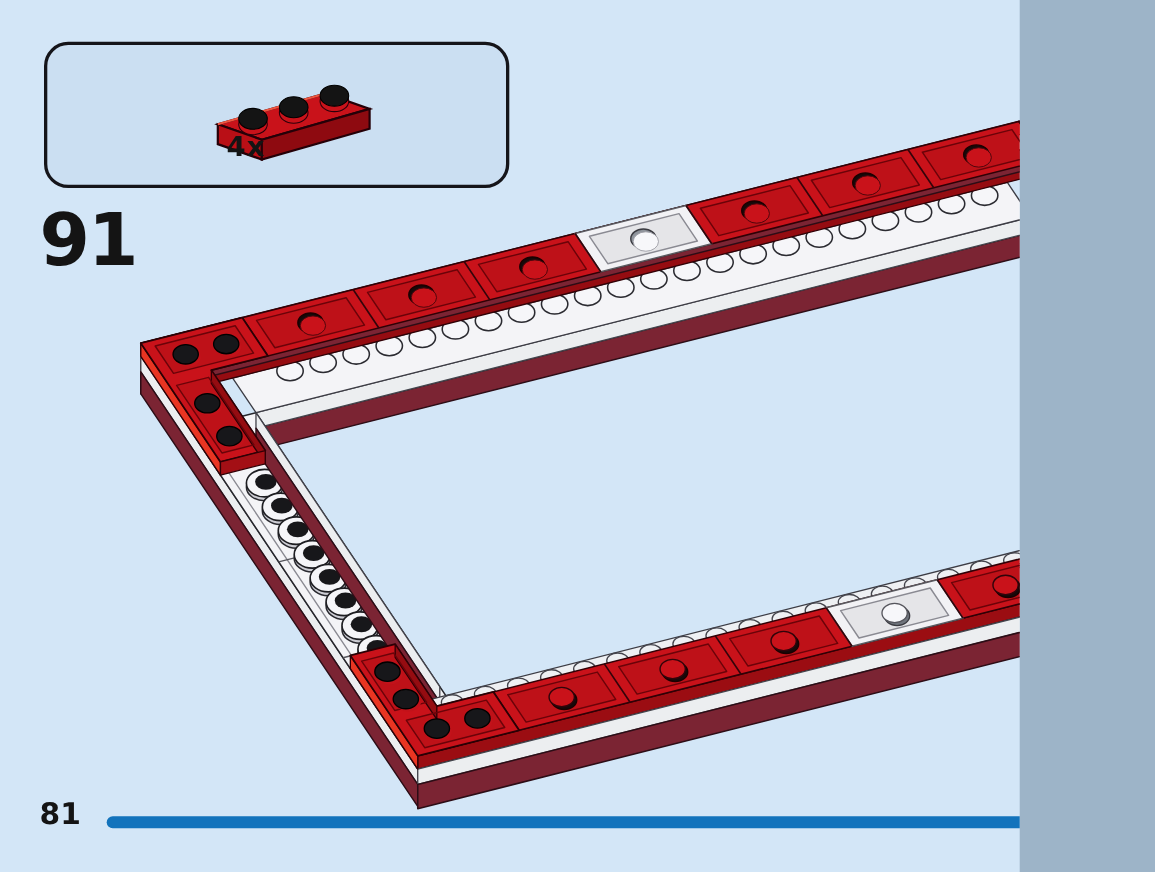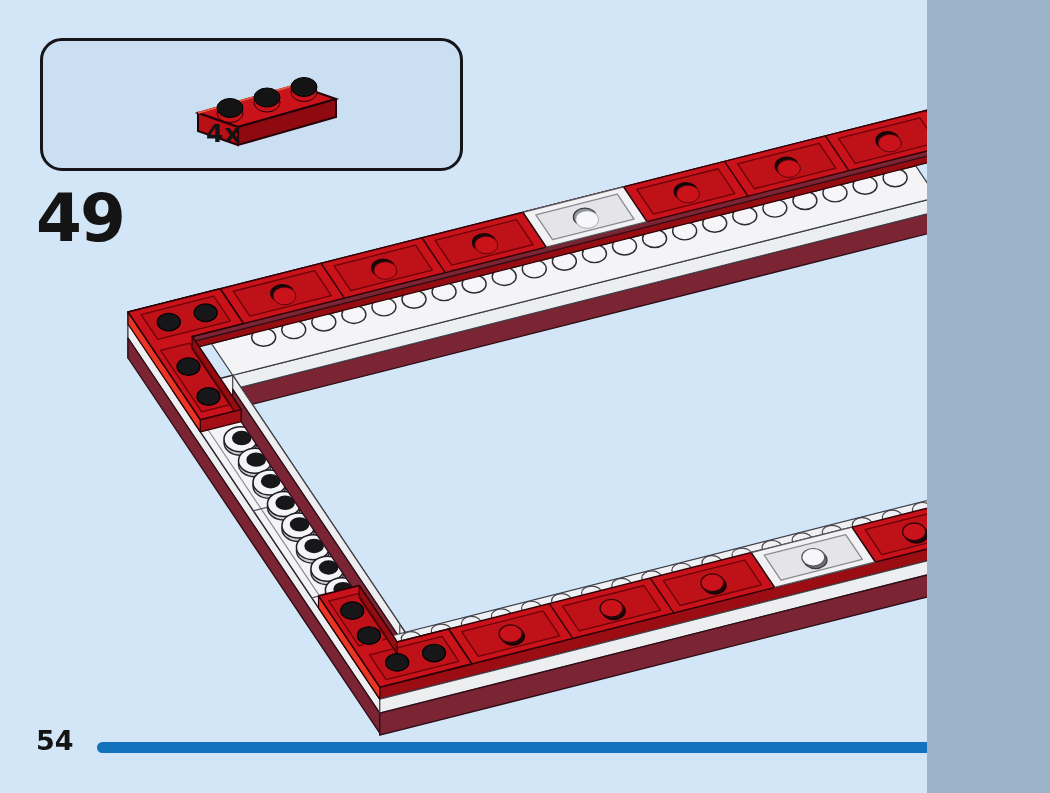--- a/index.html
+++ b/index.html
@@ -251,18 +251,18 @@
         <ellipse cx="57" cy="59" rx="13" ry="9.5" fill="#141414" stroke="#000"></ellipse>
         <ellipse cx="94" cy="53.5" rx="13" ry="9.5" fill="#c9121a" stroke="#2c000a"></ellipse>
         <ellipse cx="94" cy="48.5" rx="13" ry="9.5" fill="#141414" stroke="#000"></ellipse>
         <ellipse cx="131" cy="43" rx="13" ry="9.5" fill="#c9121a" stroke="#2c000a"></ellipse>
         <ellipse cx="131" cy="38" rx="13" ry="9.5" fill="#141414" stroke="#000"></ellipse>
       </g>
     </svg>
     <div id="callout-qty">4x</div>
   </div>
 
-  <div id="step-number">49</div>
-
-  <div id="page-number">54</div>
+  <div id="step-number">91</div>
+
+  <div id="page-number">81</div>
 
   <div id="progress-bar"></div>
 </div>
 
 </body></html>

